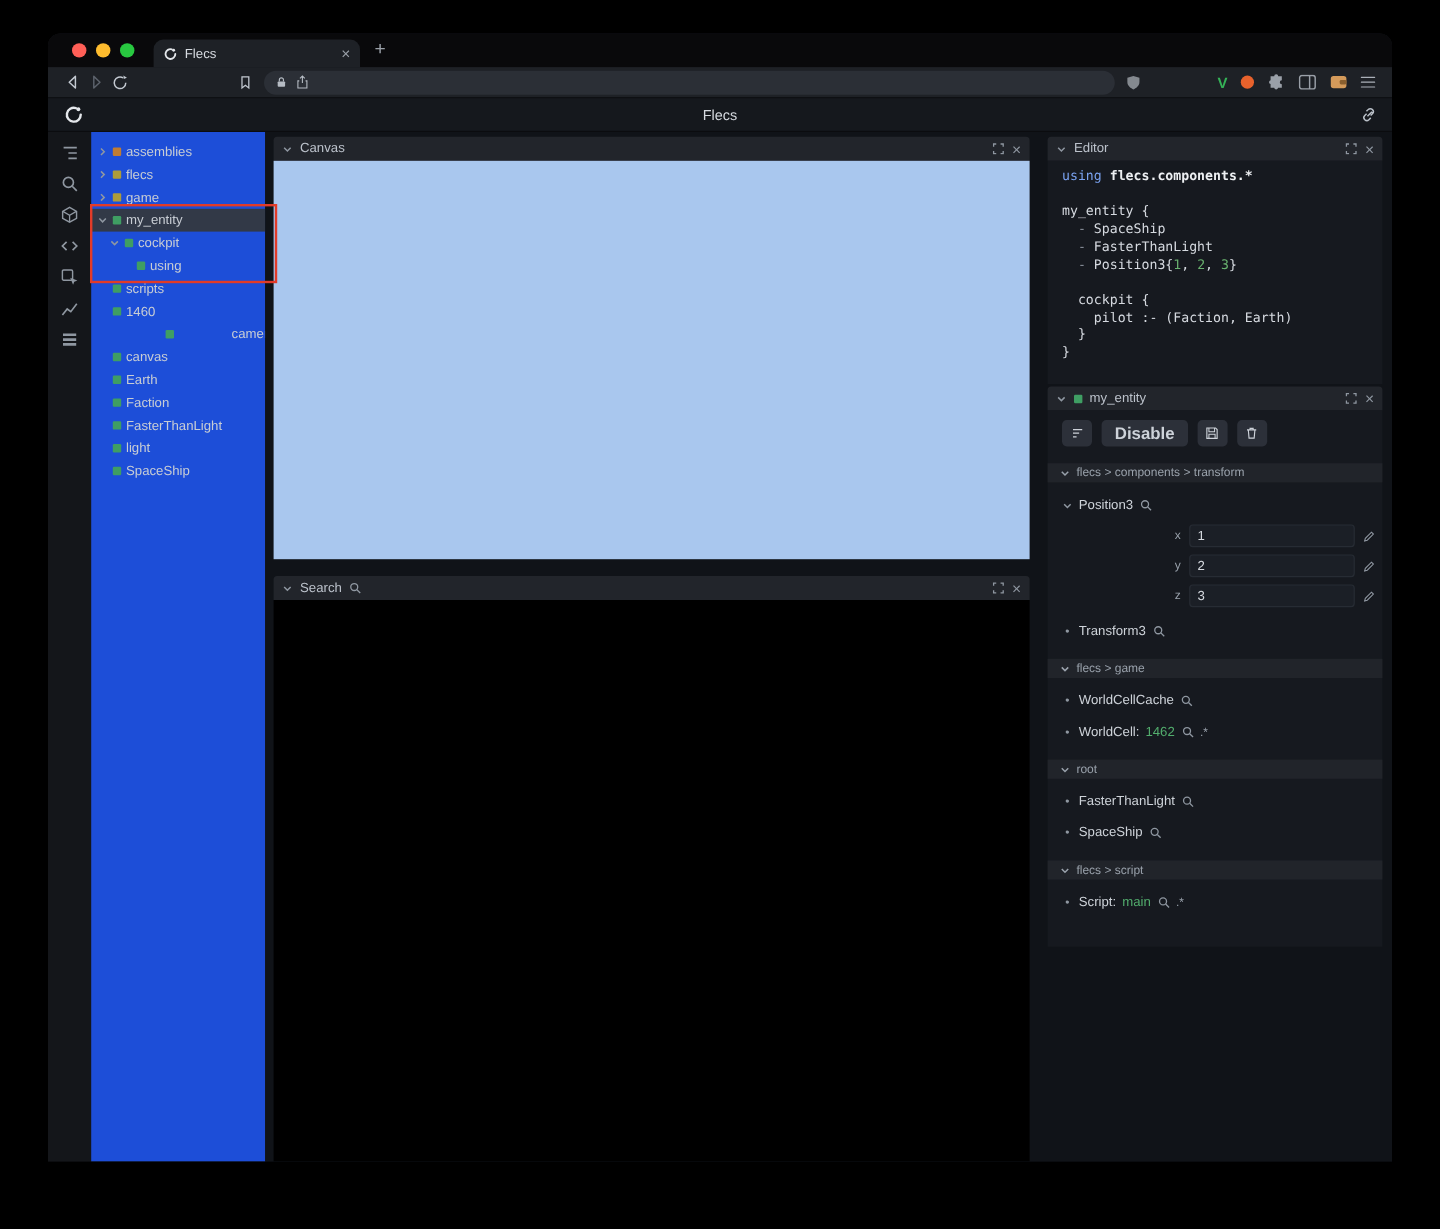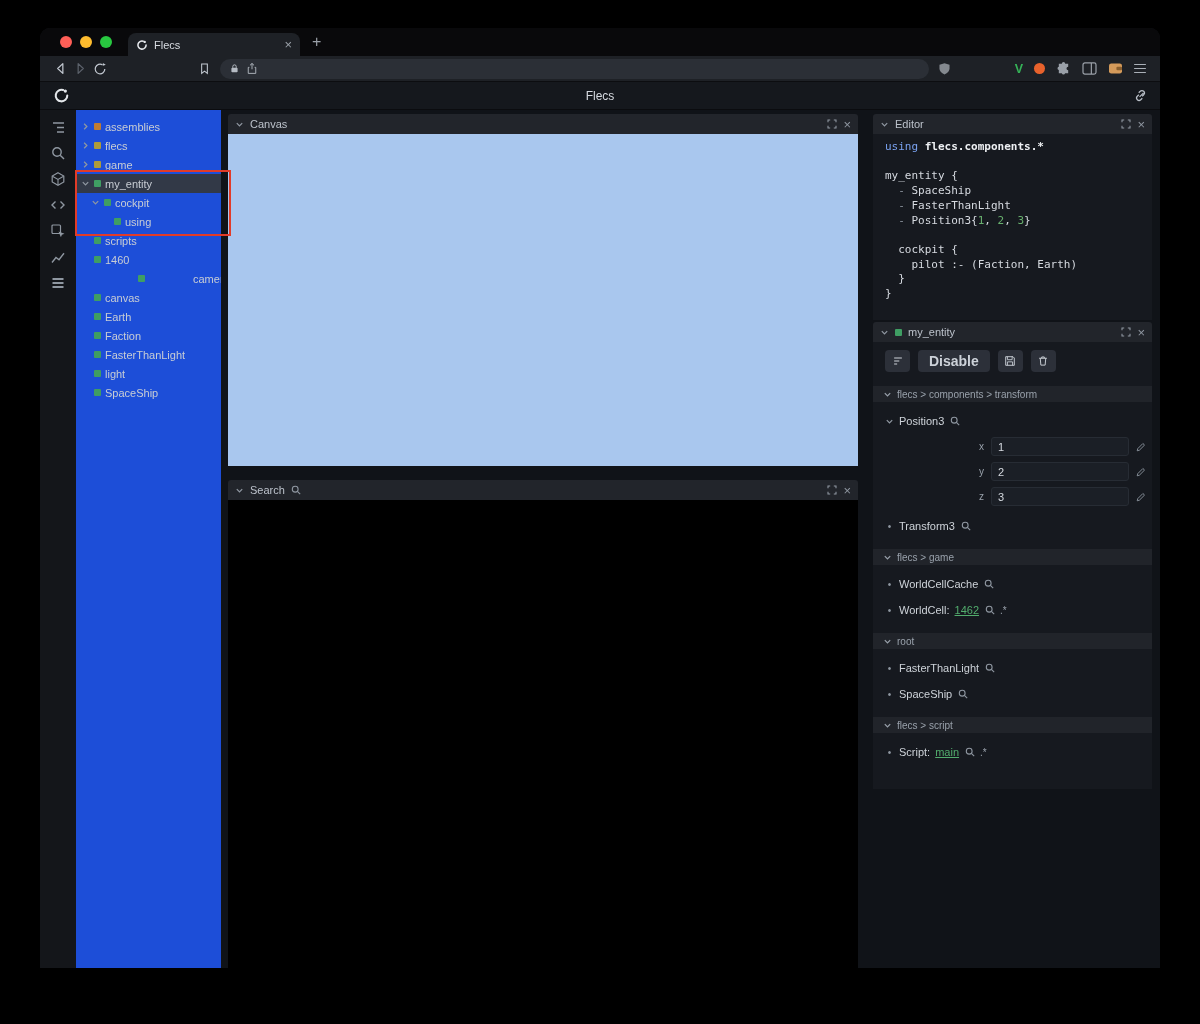--- a/index.html
+++ b/index.html
@@ -78,21 +78,21 @@
 .tool-btn{height:22px;background:#2c3039;border:none;border-radius:4px;color:#cdd2d9;
   display:flex;align-items:center;justify-content:center;font-size:14px;font-family:inherit;}
 .tool-btn.icon{width:25px;}
 .tool-btn.text{padding:0 11px;font-weight:bold;}
 .insp-sec-header{height:16px;background:#21242a;display:flex;align-items:center;gap:5px;
   padding:0 10px;font-size:10px;color:#99a1ab;}
 .insp-rows{padding:6px 0 10px;}
 .insp-row{height:26px;display:flex;align-items:center;gap:5px;padding:0 10px 0 12px;
   font-size:11px;color:#ced3d9;}
 .row-lead{width:9px;color:#8f97a1;display:flex;align-items:center;justify-content:center;font-size:10px;}
-.row-value{color:#52ad6d;text-decoration:underline;}
+.row-value{color:#52ad6d;}
 .row-mag{color:#8f97a1;display:flex;margin-left:1px;}
 .row-suffix{color:#99a1ab;font-size:10px;}
 .fields{padding:0 6px 4px 0;}
 .field-row{height:25px;display:flex;align-items:center;justify-content:flex-end;gap:7px;}
 .field-label{font-size:10px;color:#99a1ab;}
 .field-input{width:138px;height:19px;background:#1b1f26;border:1px solid #272c34;border-radius:3px;
   font-size:11px;color:#d6dae0;display:flex;align-items:center;padding:0 6px;}
 .field-pencil{color:#8f97a1;display:flex;}
 .green-square{width:7px;height:7px;background:#3f9e63;border-radius:1px;flex:0 0 7px;}
 </style>

